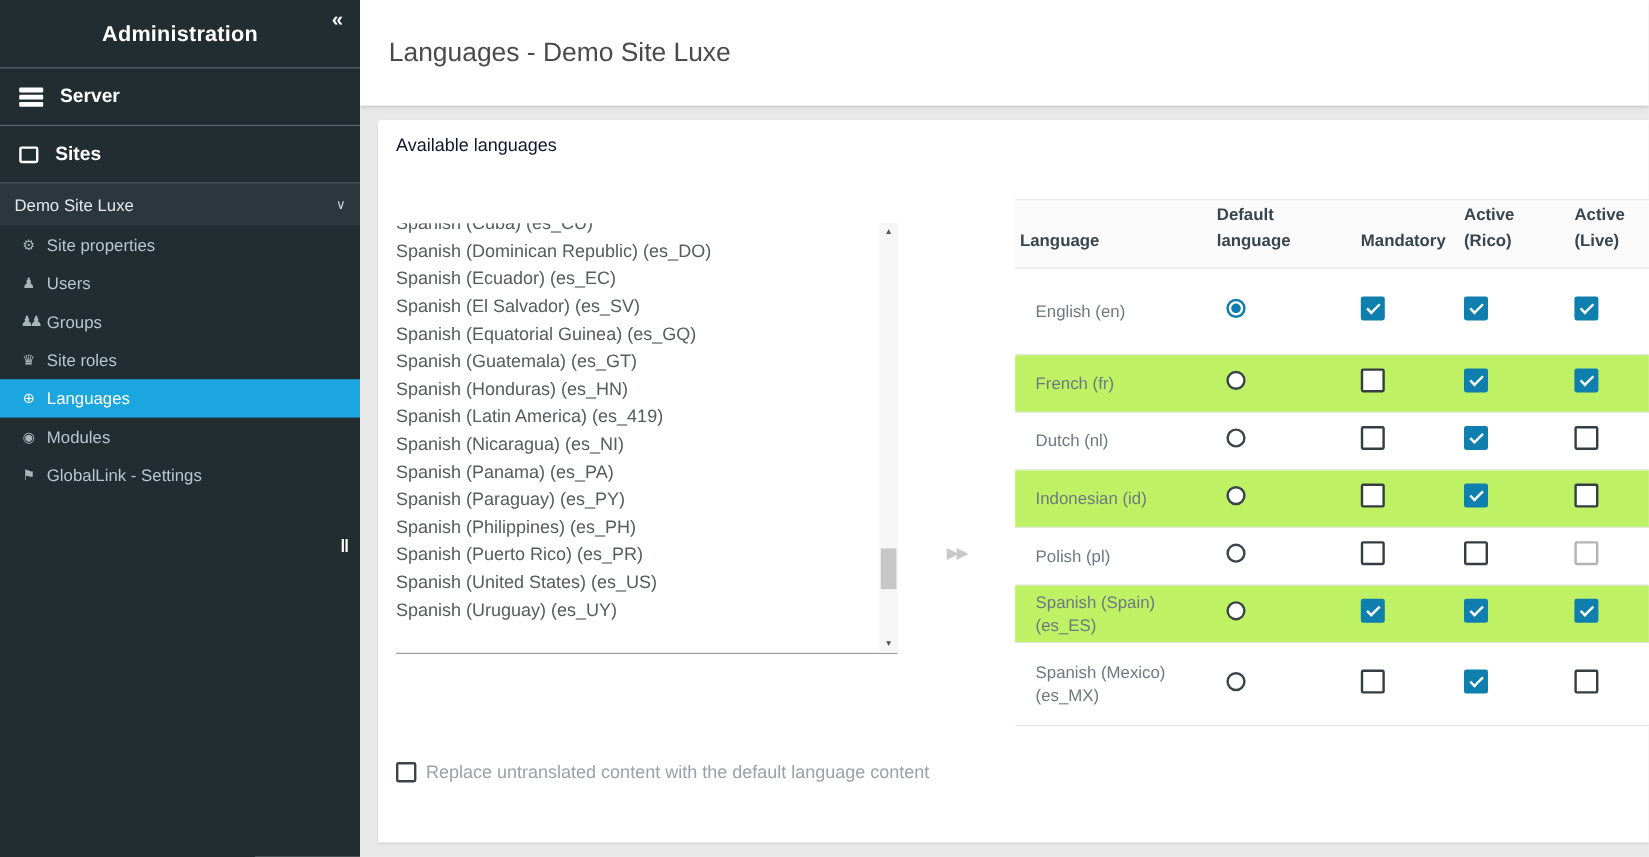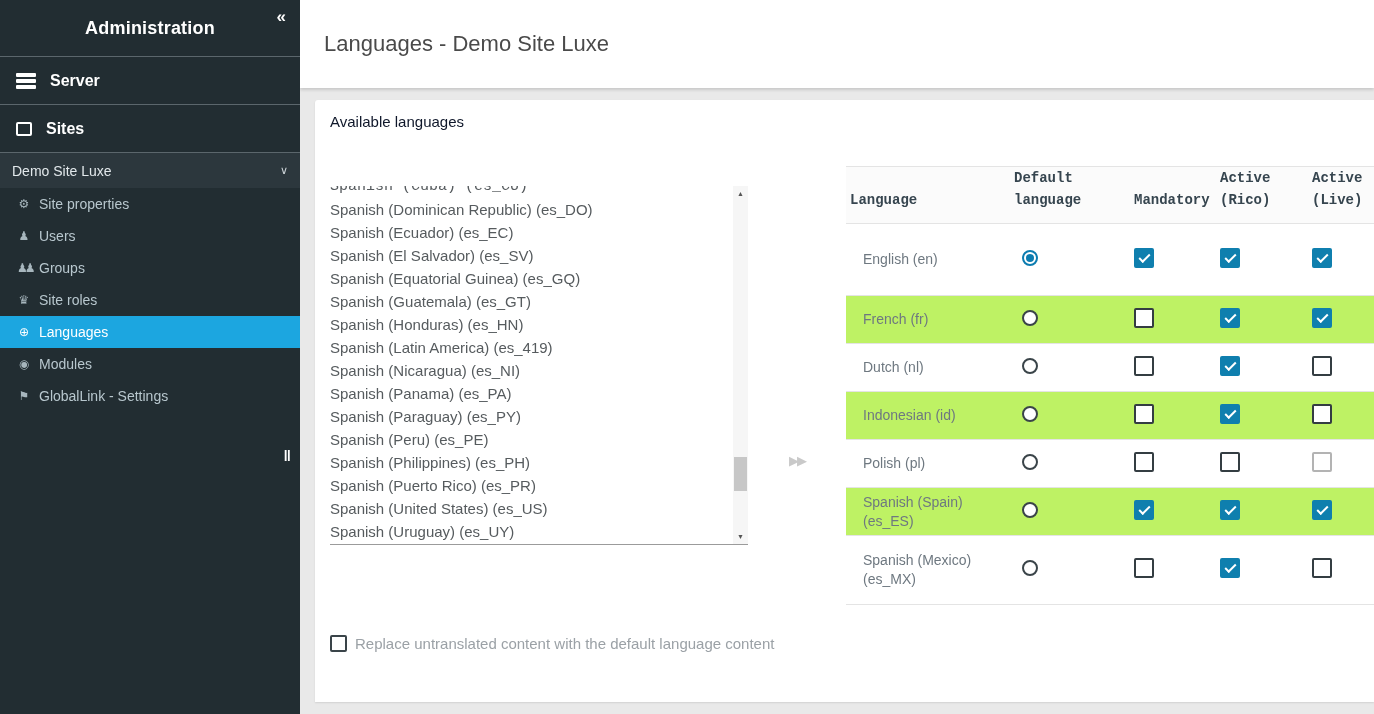--- a/index.html
+++ b/index.html
@@ -43,21 +43,21 @@
           border-radius:3px 0 0 0; box-shadow:0 1px 2px rgba(0,0,0,.10);
           padding:13px 0 0 15px; position:relative; z-index:1; }
   .section-title { font-size:15px; color:#0f172a; }
 
   .content-row { display:flex; align-items:flex-start; margin-top:36px; }
 
   
   .listbox { width:418px; margin-top:20px; display:flex; border-bottom:1px solid #9b9b9b; }
   .list-items { width:403px; height:358px; overflow:hidden; }
   .lang-item { font-size:15px; color:#565b5e; line-height:23px; white-space:nowrap; cursor:default; }
-  .lang-item.clipped { margin-top:-11px;font-family:Liberation Mono, monospace; }
+  .lang-item.clipped { margin-top:-11px; }
   .vscroll { width:15px; height:358px; background:#f6f6f6; display:flex; flex-direction:column; }
   .vs-btn { height:15px; display:flex; align-items:center; justify-content:center;
             font-size:7px; color:#555; cursor:pointer; }
   .vs-track { flex:1; position:relative; }
   .vs-thumb { position:absolute; left:1px; right:1px; top:78%; height:34px; background:#c7c7c7; cursor:pointer; }
 
   .transfer { width:98px; align-self:stretch; display:flex; align-items:center; justify-content:center; }
   .transfer .arrows { color:#c9c9c9; font-size:13px; letter-spacing:-2px; cursor:pointer; margin-top:150px; }
 
   
@@ -67,21 +67,21 @@
   .t-row.striped { background:#bef264; }
   .t-row.tall { min-height:72px; }
   .t-row.xl { min-height:68px; }
   .t-head { background:#fbfbfb; align-items:flex-end; min-height:55px; padding-bottom:12px; }
   .t-cell { padding-left:4px; }
   .c0 { width:164px; padding-right:12px; }
   .c1 { width:120px; }
   .c2 { width:86px; }
   .c3 { width:92px; }
   .c4 { flex:1; }
-  .hl { font-size:14px; font-weight:bold; color:#36454f; line-height:22px;font-family:Liberation Mono, monospace; }
+  .hl { font-size:14px; font-weight:bold; color:#36454f; line-height:22px; }
   .lang-cell { font-size:14px; color:#6e7880; line-height:19px;margin-left:13px; }
 
   .radio { display:inline-block; width:16px; height:16px; border:2px solid #3a4449;
            border-radius:50%; background:#fff; position:relative; margin-left:8px; cursor:pointer; }
   .radio.selected { border-color:#0c7cb0; }
   .radio.selected::after { content:''; position:absolute; left:2px; top:2px; width:8px; height:8px;
                            border-radius:50%; background:#0c7cb0; }
   .cb { display:inline-block; width:20px; height:20px; border:2px solid #343d42; background:#fff;
         border-radius:2px; position:relative; cursor:pointer; }
   .cb.checked { background:#0f7fae; border-color:#0f7fae; }
@@ -174,21 +174,20 @@
             <div class="lang-item">Spanish (Dominican Republic) (es_DO)</div>
             <div class="lang-item">Spanish (Ecuador) (es_EC)</div>
             <div class="lang-item">Spanish (El Salvador) (es_SV)</div>
             <div class="lang-item">Spanish (Equatorial Guinea) (es_GQ)</div>
             <div class="lang-item">Spanish (Guatemala) (es_GT)</div>
             <div class="lang-item">Spanish (Honduras) (es_HN)</div>
             <div class="lang-item">Spanish (Latin America) (es_419)</div>
             <div class="lang-item">Spanish (Nicaragua) (es_NI)</div>
             <div class="lang-item">Spanish (Panama) (es_PA)</div>
             <div class="lang-item">Spanish (Paraguay) (es_PY)</div>
-            <div class="lang-item">Spanish (Peru) (es_PE)</div>
             <div class="lang-item">Spanish (Philippines) (es_PH)</div>
             <div class="lang-item">Spanish (Puerto Rico) (es_PR)</div>
             <div class="lang-item">Spanish (United States) (es_US)</div>
             <div class="lang-item">Spanish (Uruguay) (es_UY)</div>
           </div>
         <div class="vscroll">
           <div class="vs-btn">▲</div>
           <div class="vs-track">
             <div class="vs-thumb"></div>
           </div>

